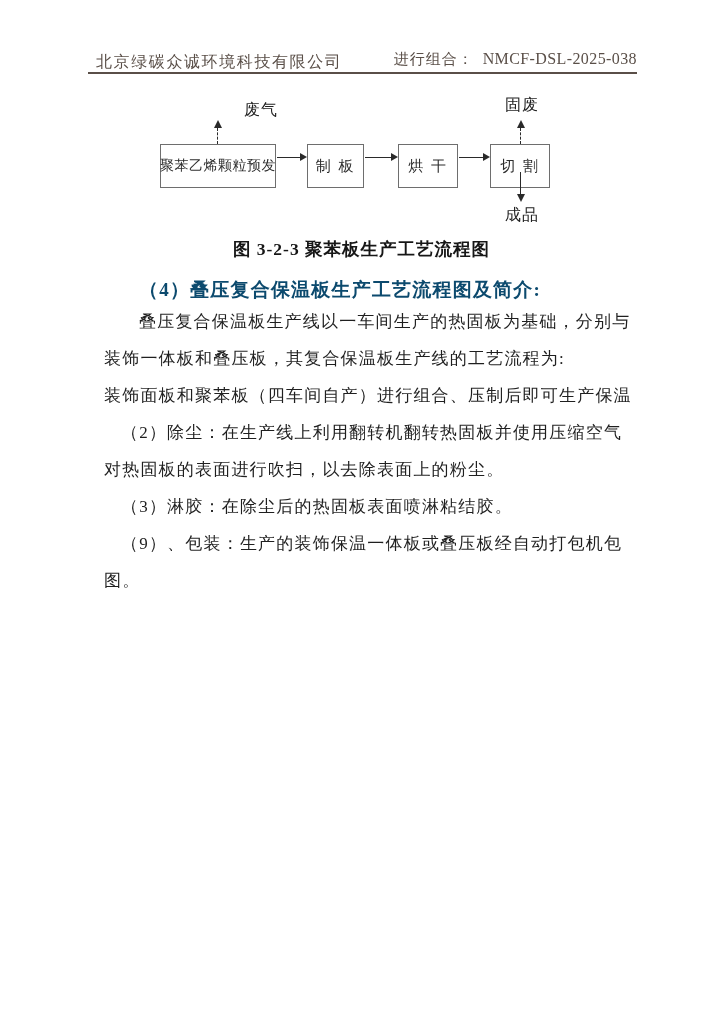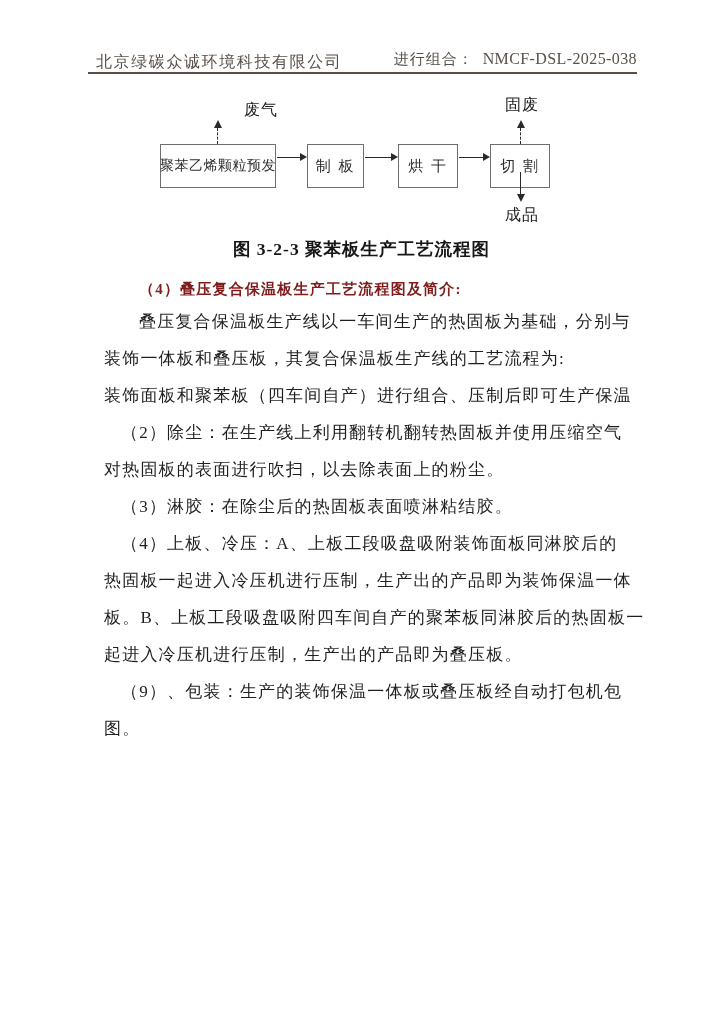--- a/index.html
+++ b/index.html
@@ -82,22 +82,22 @@
   
   .fig-caption {
     position: absolute; top: 237px; left: 0; width: 100%;
     text-align: center; font-size: 17.5px; font-weight: bold;
     letter-spacing: 1px; color: #161616;
   }
   .sec-heading {
     position: absolute; top: 271px; left: 104px; width: 530px;
     height: 37px; line-height: 37px;
     padding-left: 35px;
-    font-size: 15px; font-weight: bold; letter-spacing: 1.2px;
-    color: #7f1d1d; white-space: nowrap;
+    font-size: 19px; font-weight: bold; letter-spacing: 1.2px;
+    color: #0c4a6e; white-space: nowrap;
   }
   .body-text {
     position: absolute; top: 303px; left: 104px; width: 535px;
     font-size: 17px; letter-spacing: 1.2px;
   }
   .line { height: 37px; line-height: 37px; white-space: nowrap; }
   .line.first { padding-left: 35px; }
   .line.first.paren { padding-left: 17px; }
 
   
@@ -147,25 +147,19 @@
         <div class="line">装饰面板和聚苯板（四车间自产）进行组合、压制后即可生产保温</div>
       </div>
     <div class="para">
         <div class="line first paren">（2）除尘：在生产线上利用翻转机翻转热固板并使用压缩空气</div>
         <div class="line">对热固板的表面进行吹扫，以去除表面上的粉尘。</div>
       </div>
     <div class="para">
         <div class="line first paren">（3）淋胶：在除尘后的热固板表面喷淋粘结胶。</div>
       </div>
     <div class="para">
-        <div class="line first paren">（4）上板、冷压：A、上板工段吸盘吸附装饰面板同淋胶后的</div>
-        <div class="line">热固板一起进入冷压机进行压制，生产出的产品即为装饰保温一体</div>
-        <div class="line">板。B、上板工段吸盘吸附四车间自产的聚苯板同淋胶后的热固板一</div>
-        <div class="line">起进入冷压机进行压制，生产出的产品即为叠压板。</div>
-      </div>
-    <div class="para">
         <div class="line first paren">（9）、包装：生产的装饰保温一体板或叠压板经自动打包机包</div>
         <div class="line">图。</div>
       </div>
   </div>
 
 
 </div>
 
 </body></html>

